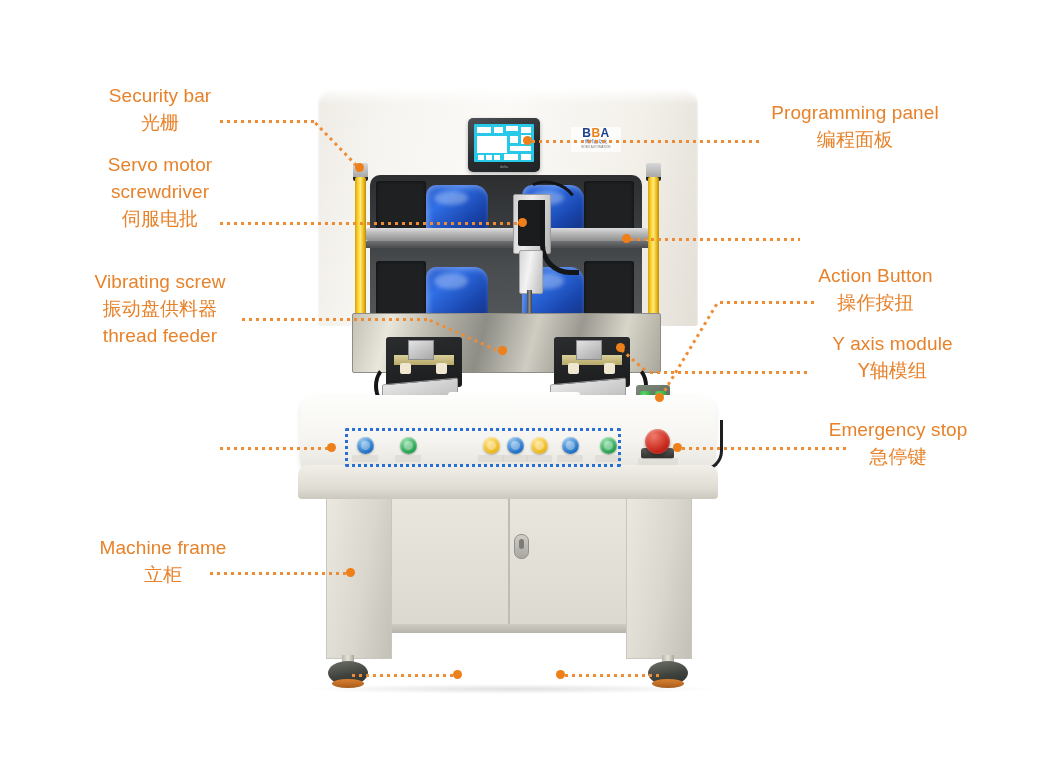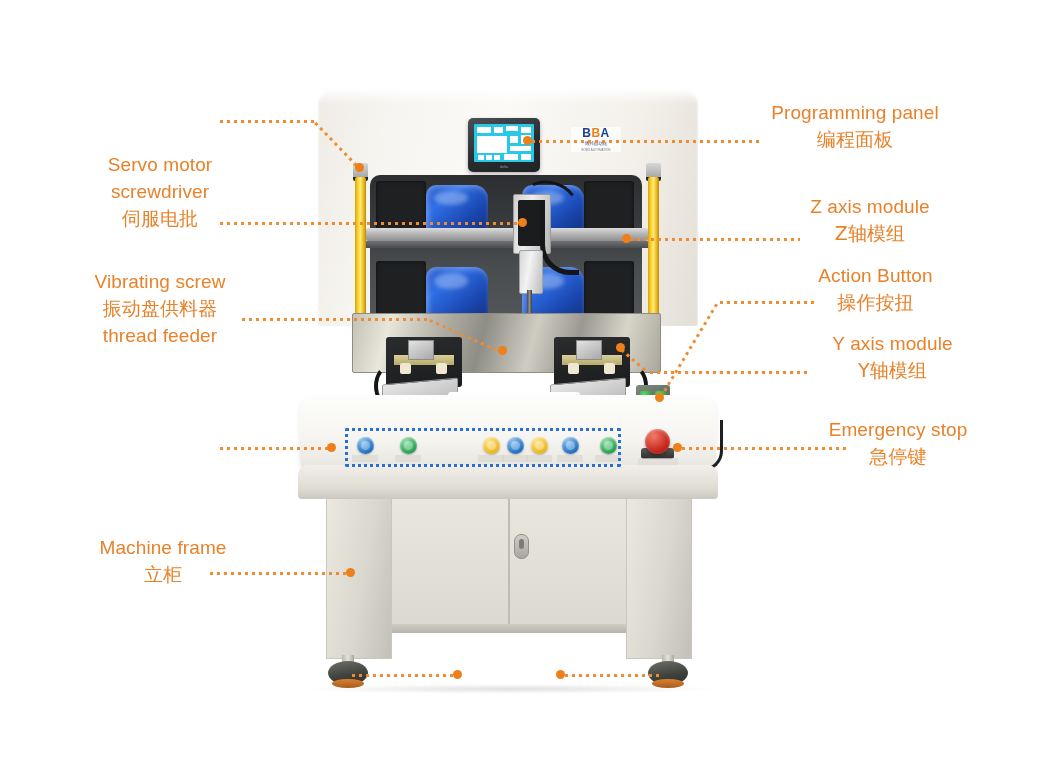--- a/index.html
+++ b/index.html
@@ -137,21 +137,21 @@
   }
   .hmi-screen i{position:absolute;background:#ffffff;display:block;}
   .hmi-brand{
     position:absolute;left:0;bottom:1px;width:100%;height:8px;
     font-size:4px;color:#8d9196;text-align:center;line-height:8px;
   }
   
   .logo-plate{
     position:absolute;left:571px;top:127px;width:50px;height:25px;
     background:rgba(255,255,255,.72);
-    display:flex;flex-direction:column;align-items:center;justify-content:space-between;
+    display:flex;flex-direction:column;align-items:center;justify-content:flex-start;
   }
   .logo-main{
     font-size:12px;font-weight:bold;letter-spacing:.5px;line-height:12px;
     color:#1c3f8f;
   }
   .logo-main .o{color:#ef7f18;}
   .logo-sub{font-size:4.5px;color:#1c3f8f;line-height:6px;}
   .logo-sub2{font-size:3px;color:#7a7a7a;line-height:4px;}
 
   
@@ -513,20 +513,24 @@
   <div class="leader" style="left:680px;top:447px;width:170px;"></div>
   <div class="dot" style="left:673px;top:443px;"></div>
 
   <div class="leader" style="left:350px;top:674px;width:106px;"></div>
   <div class="dot" style="left:453px;top:670px;"></div>
   <div class="leader" style="left:563px;top:674px;width:100px;"></div>
   <div class="dot" style="left:556px;top:670px;"></div>
 
   <div class="bluebox" style="left:345px;top:428px;width:270px;height:33px;"></div>
 
+  <div class="label al-c" style="left:60px;top:82px;width:200px;">
+    <span class="ln">Security bar</span>
+    <span class="ln cn">光栅</span>
+  </div>
 
   <div class="label al-c" style="left:55px;top:151px;width:210px;">
     <span class="ln">Servo motor</span>
     <span class="ln">screwdriver</span>
     <span class="ln cn">伺服电批</span>
   </div>
 
   <div class="label al-c" style="left:50px;top:268px;width:220px;">
     <span class="ln">Vibrating screw</span>
     <span class="ln cn">振动盘供料器</span>
@@ -537,24 +541,20 @@
   <div class="label al-c" style="left:58px;top:534px;width:210px;">
     <span class="ln">Machine frame</span>
     <span class="ln cn">立柜</span>
   </div>
 
   <div class="label al-c" style="left:755px;top:99px;width:200px;">
     <span class="ln">Programming panel</span>
     <span class="ln cn">编程面板</span>
   </div>
 
-  <div class="label al-c" style="left:790px;top:193px;width:160px;">
-    <span class="ln">Z axis module</span>
-    <span class="ln cn">Z轴模组</span>
-  </div>
 
   <div class="label al-c" style="left:798px;top:262px;width:155px;">
     <span class="ln">Action Button</span>
     <span class="ln cn">操作按扭</span>
   </div>
 
   <div class="label al-c" style="left:815px;top:330px;width:155px;">
     <span class="ln">Y axis module</span>
     <span class="ln cn">Y轴模组</span>
   </div>

